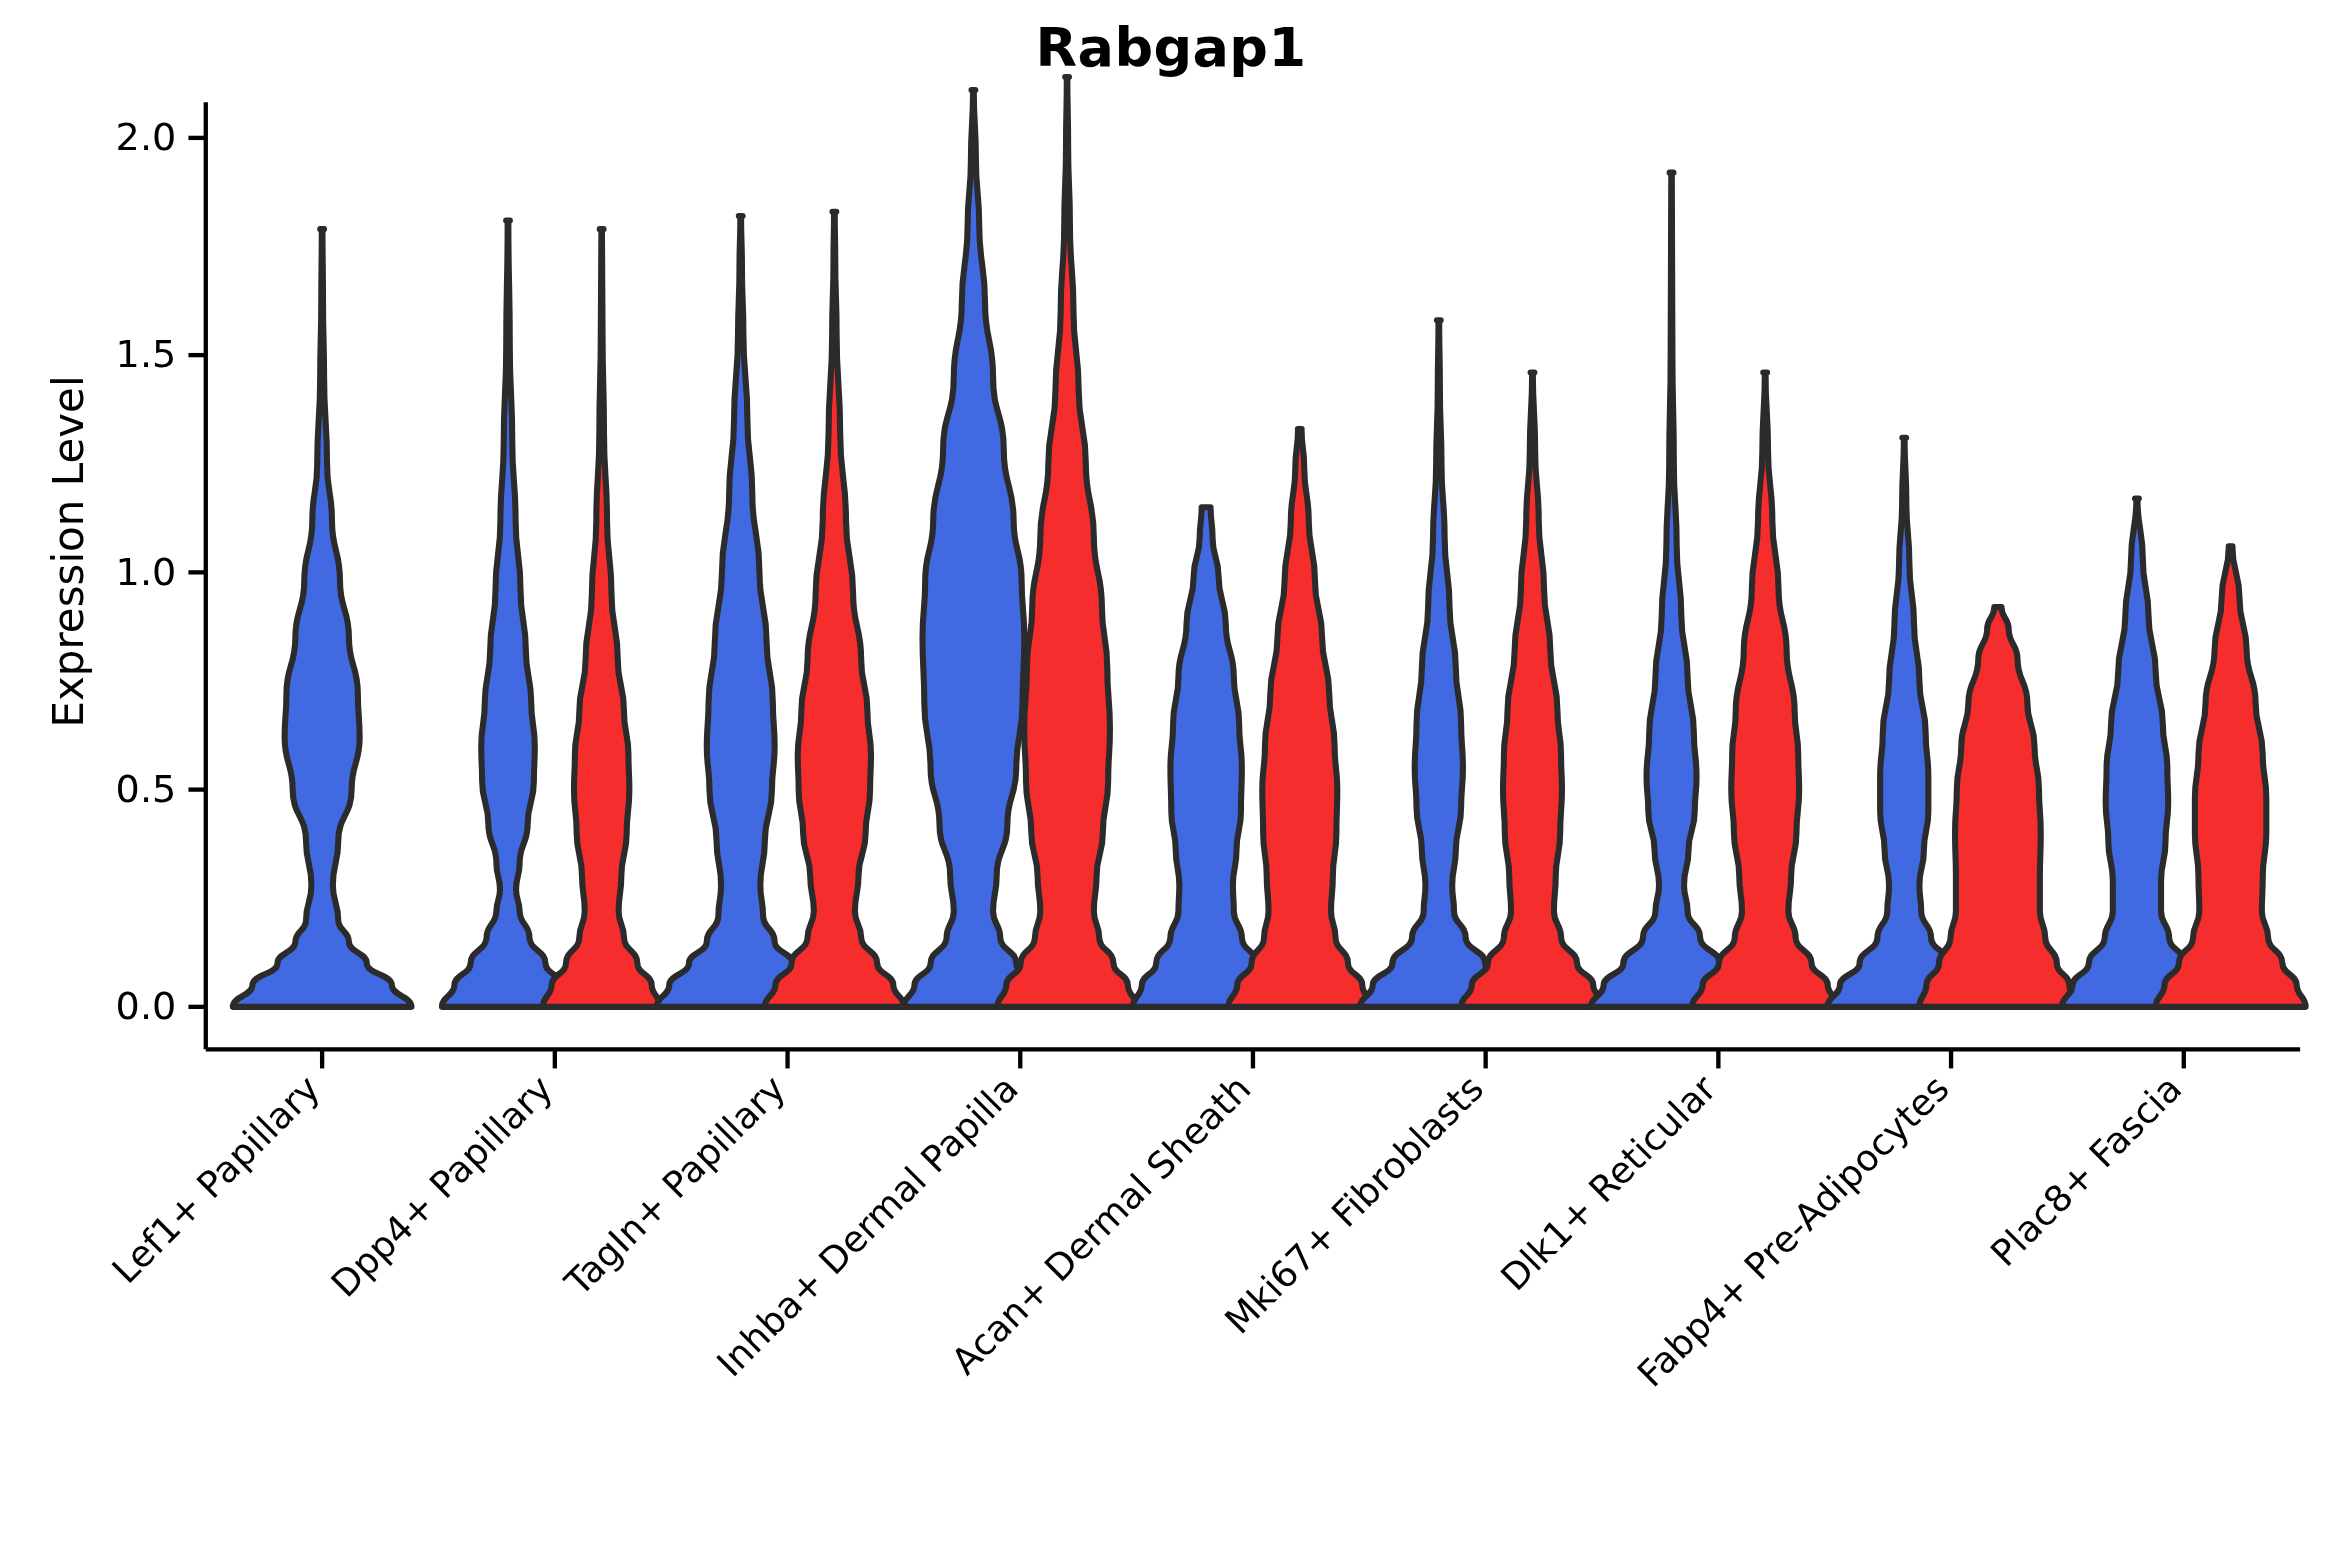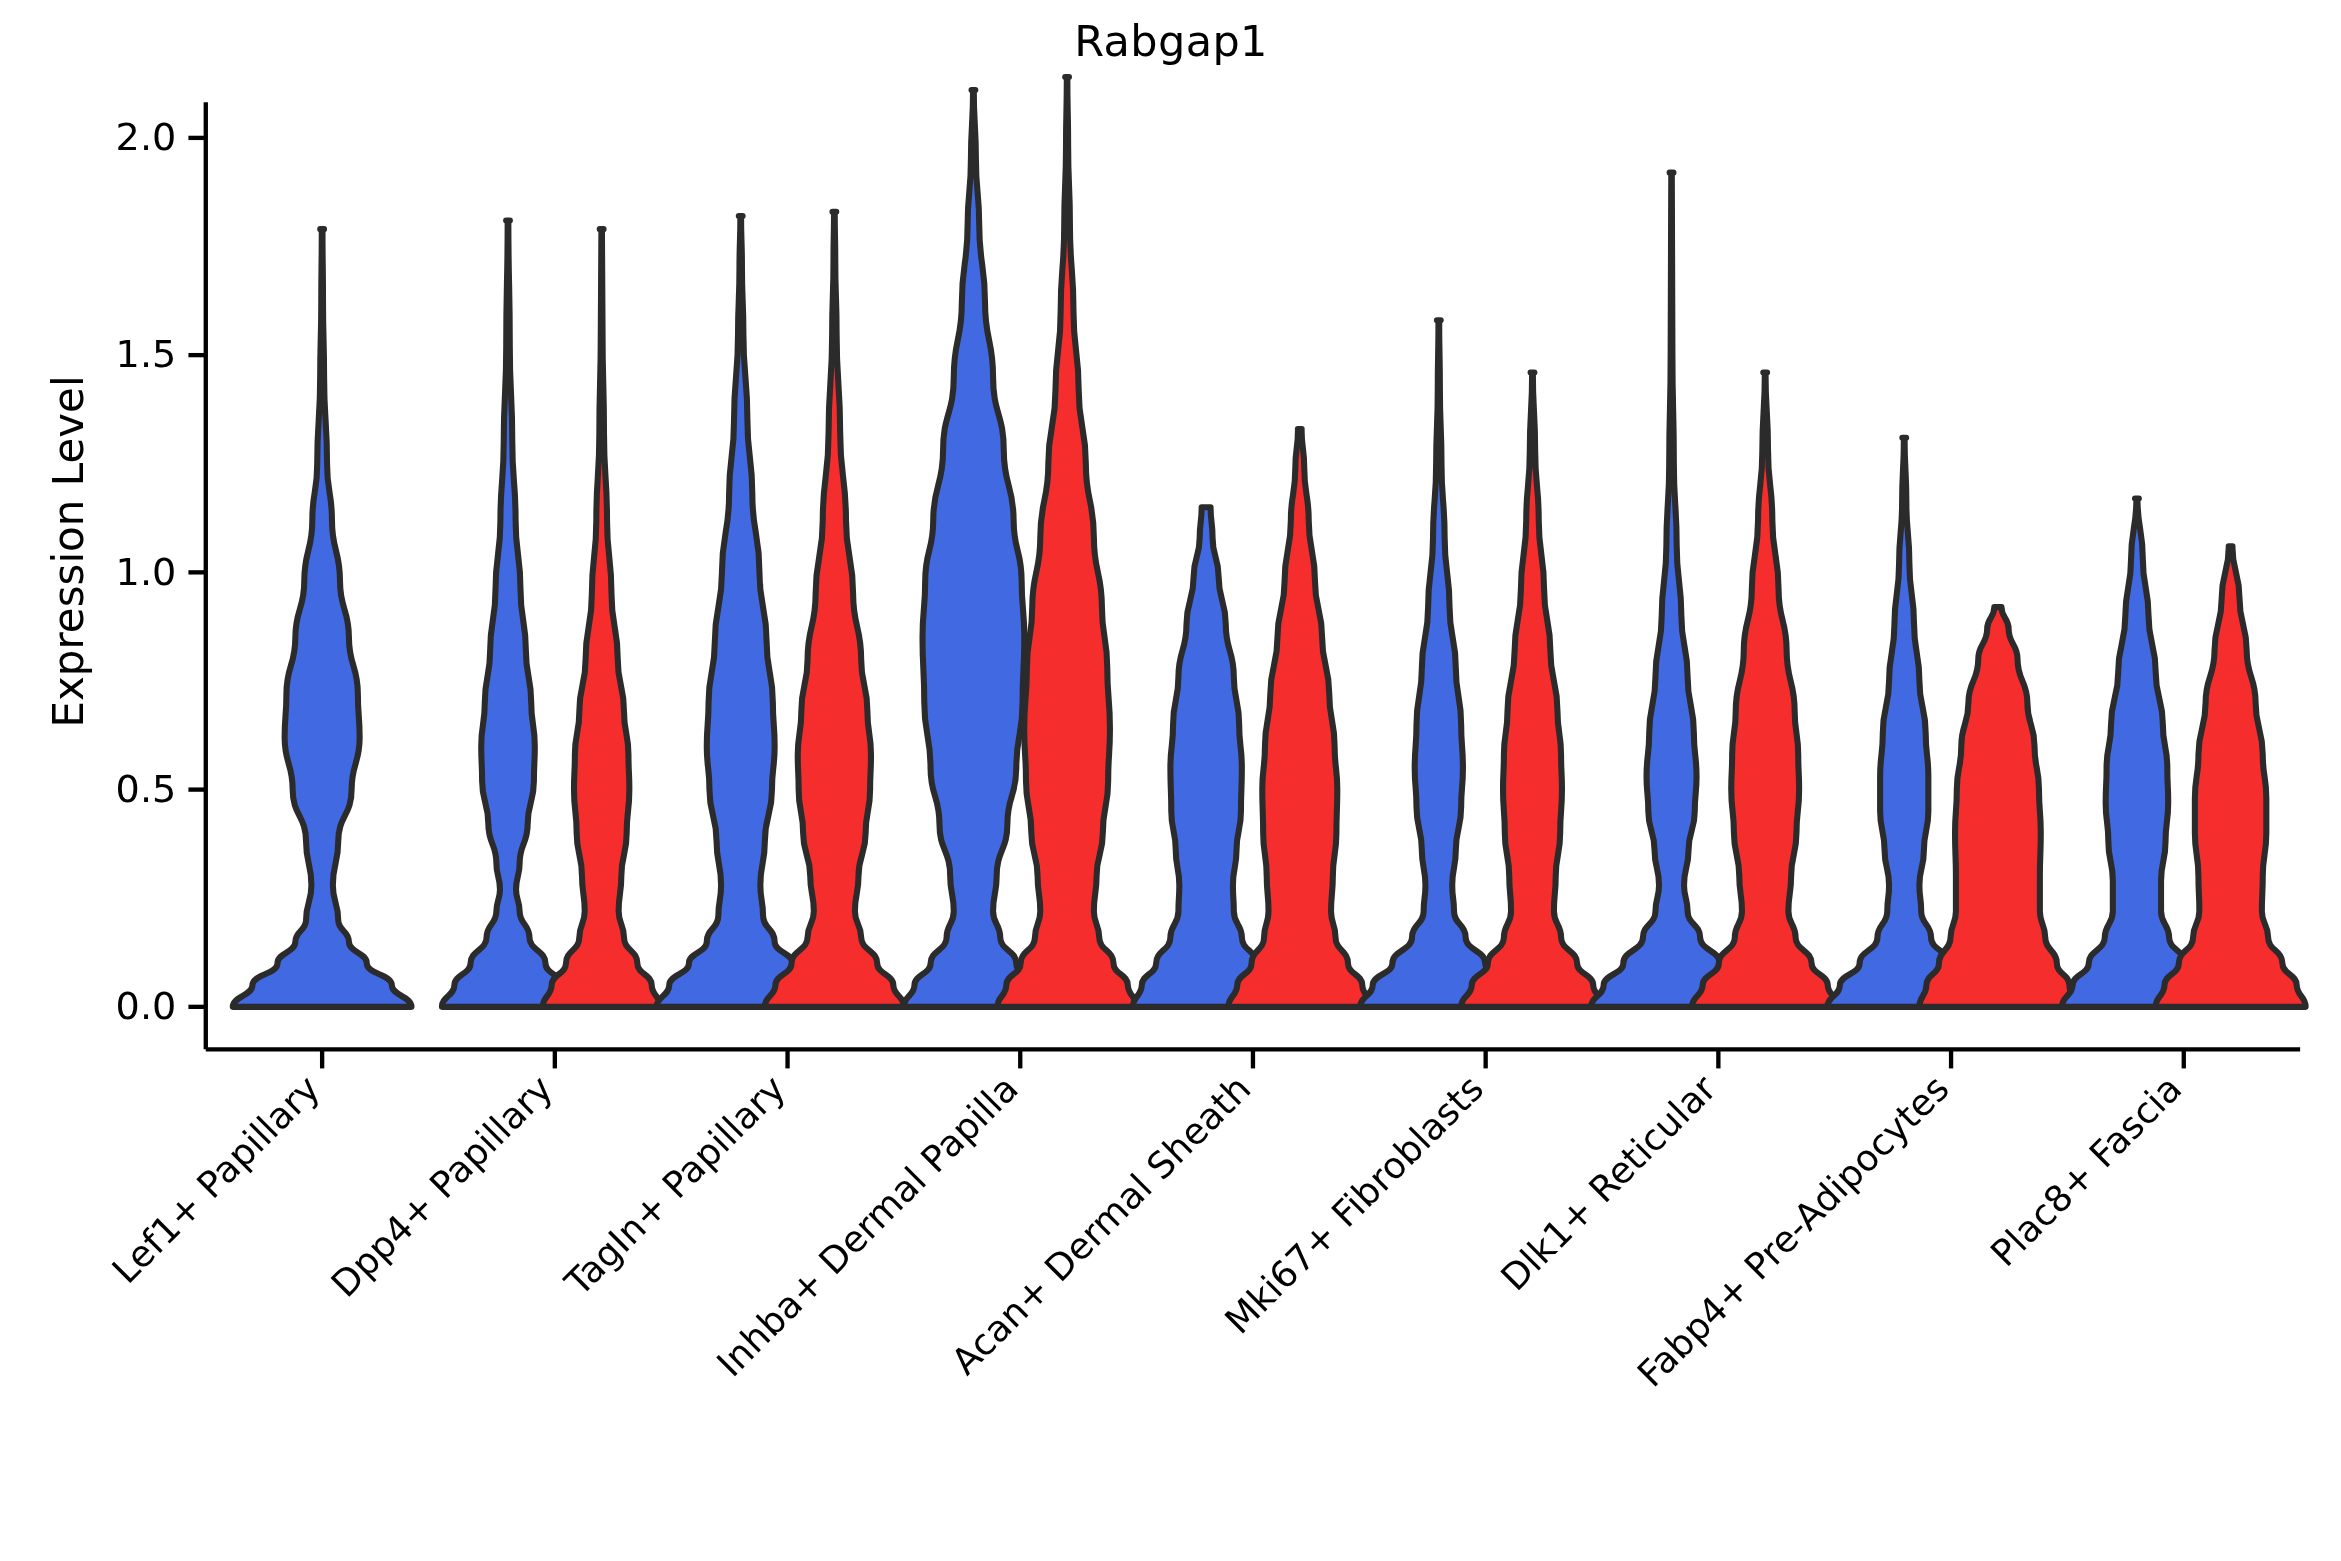--- a/index.html
+++ b/index.html
@@ -18,22 +18,22 @@
     width: 2342px;
     height: 1561px;
     background: #ffffff;
   }
   #plot-title {
     position: absolute;
     left: 0;
     top: 15.6px;
     width: 2342px;
     text-align: center;
-    font-size: 43px;
-    font-weight: normal;
+    font-size: 54px;
+    font-weight: bold;
     color: #000000;
     letter-spacing: 0.4px;
   }
   #ylabel {
     position: absolute;
     left: -201px;
     top: 527px;
     width: 538px;
     text-align: center;
     font-size: 42px;

